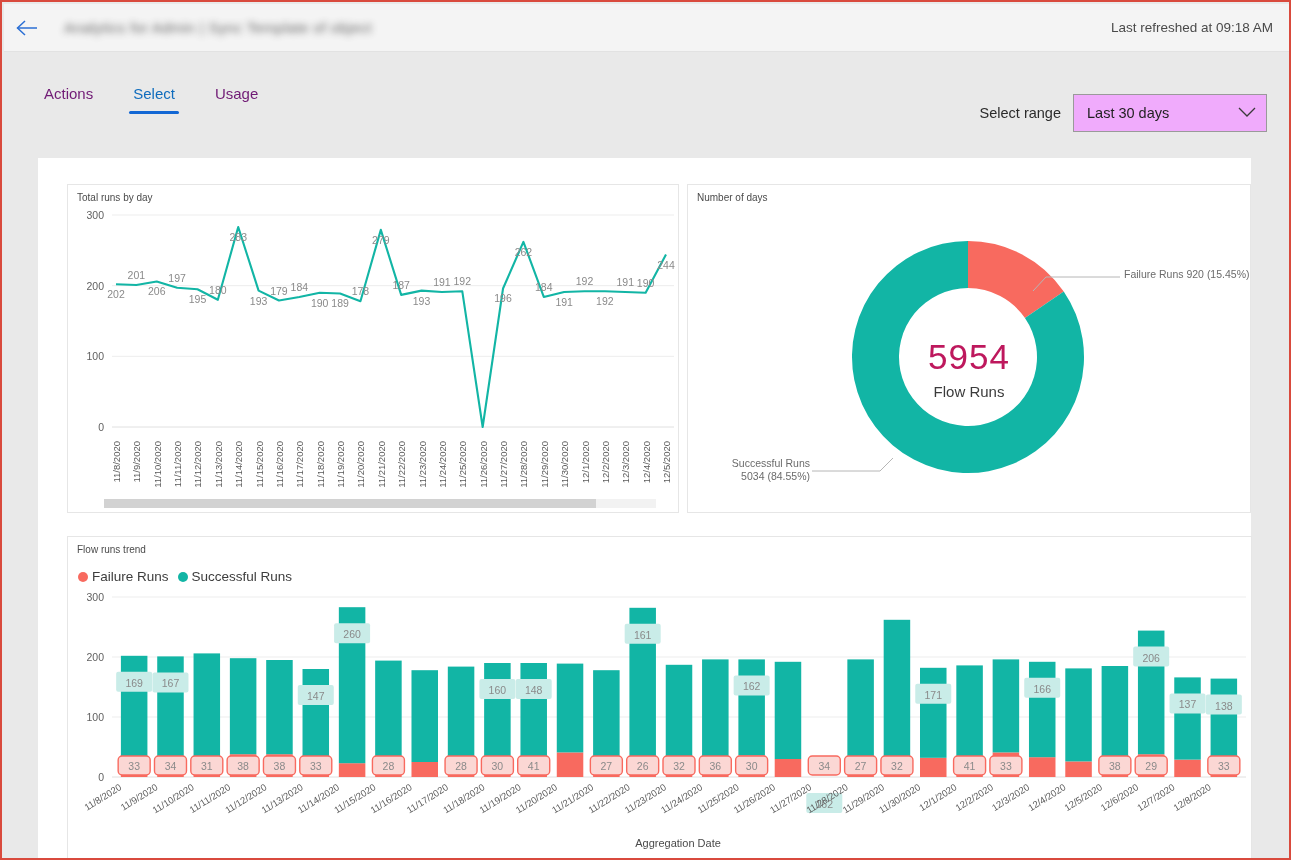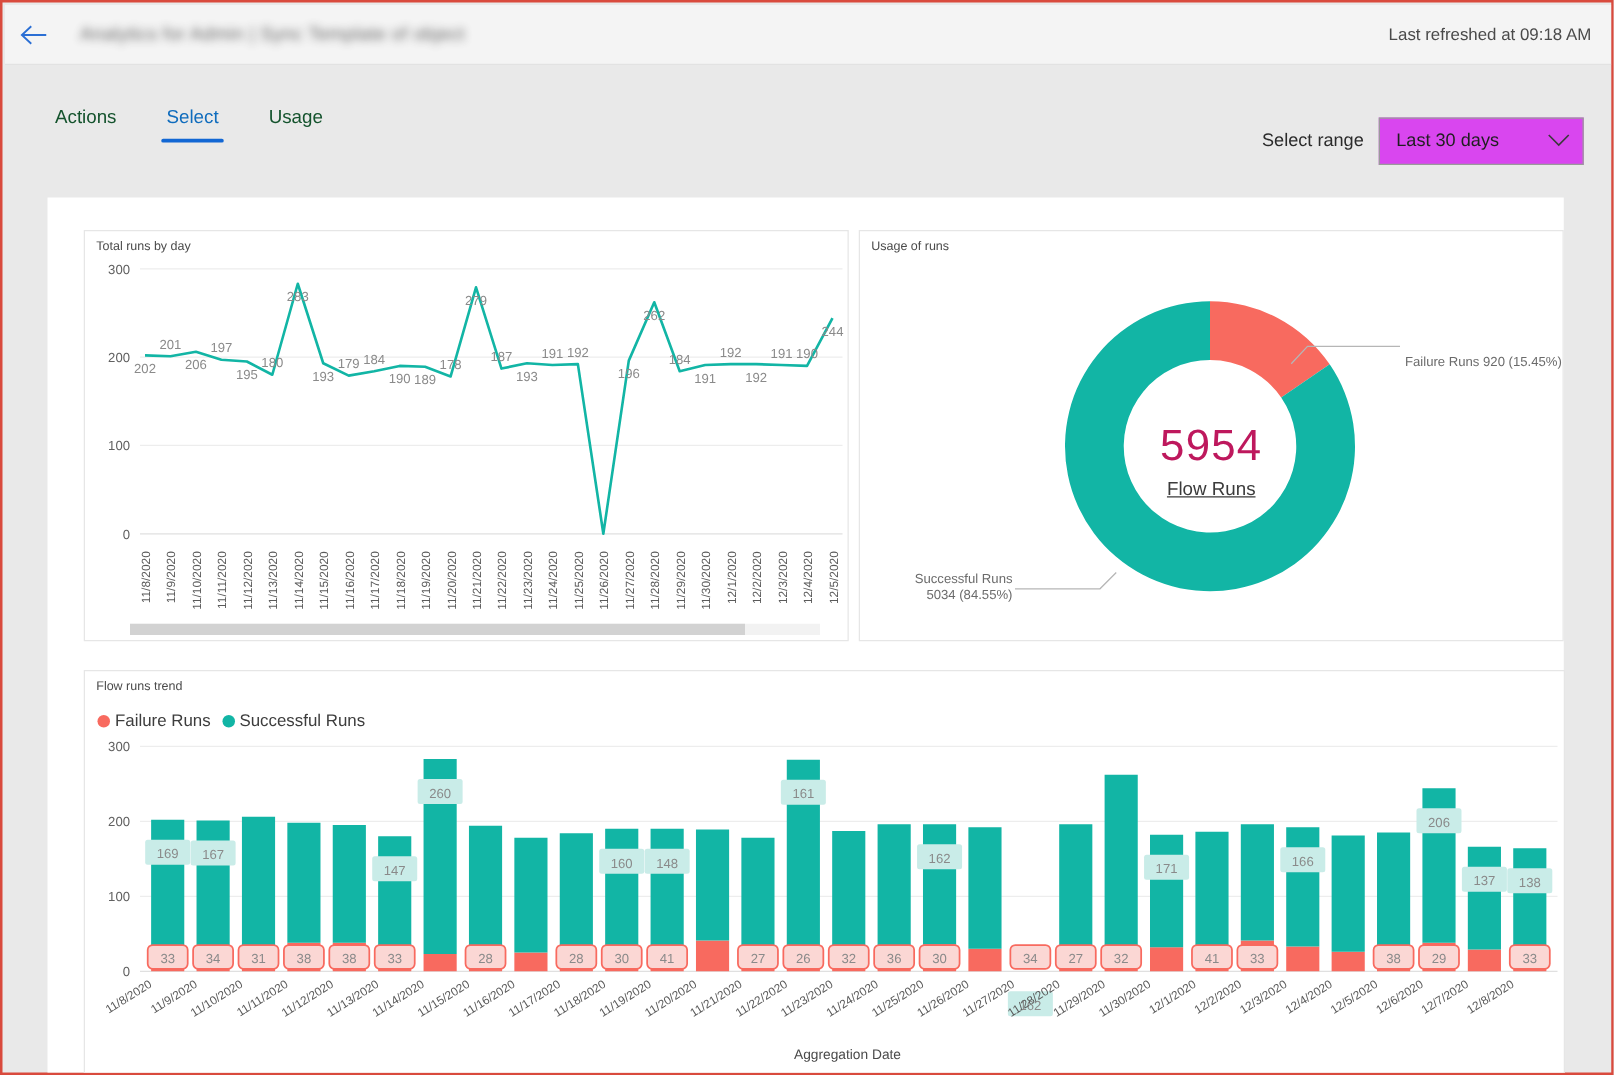--- a/index.html
+++ b/index.html
@@ -48,40 +48,40 @@
 
   
   .tabrow {
     position: absolute; left: 2px; top: 50px;
     width: 1285px; height: 76px;
     background: #e9e9e9;
     display: flex; align-items: center;
   }
   .tabs { display: flex; align-items: flex-end; height: 48px; margin-left: 36px; }
   .tab {
-    font-size: 15px; color: #14532d;
+    font-size: 15px; color: #701a75;
     padding: 0 4px 12px 4px;
     margin-right: 32px;
     position: relative; cursor: pointer;
     white-space: nowrap;
   }
   .tab.active { color: #0f6cbd; }
   .tab.active::after {
     content: ""; position: absolute;
     left: 0; right: 0; bottom: 0; height: 3px;
     background: #1267d4; border-radius: 2px;
   }
   .range-wrap {
     margin-left: auto; margin-right: 22px;
     display: flex; align-items: center; gap: 12px; margin-top: 45px;
   }
   .range-label { font-size: 14.5px; color: #2b2b2b; white-space: nowrap; }
   .range-select {
-    width: 164px; height: 38px;
-    background: #d946ef; border: 1px solid #9a9a9a;
+    width: 194px; height: 38px;
+    background: #f0abfc; border: 1px solid #9a9a9a;
     display: flex; align-items: center;
     padding: 0 10px 0 13px;
     font-size: 14.5px; color: #1f1f1f;
     cursor: pointer;
   }
   .range-select .chev { margin-left: auto; }
 
   
   .card {
     position: absolute; left: 36px; top: 156px;
@@ -239,30 +239,30 @@
           <text x="561.2592592592592" y="236" class="tick-label" text-anchor="end" transform="rotate(-90 561.2592592592592 236)">12/3/2020</text>
           <text x="581.6296296296297" y="236" class="tick-label" text-anchor="end" transform="rotate(-90 581.6296296296297 236)">12/4/2020</text>
           <text x="602" y="236" class="tick-label" text-anchor="end" transform="rotate(-90 602 236)">12/5/2020</text>
         </svg>
       <div class="hscroll">
         <div class="thumb"></div>
       </div>
     </div>
 
     <div class="panel" id="panel-donut">
-      <div class="panel-title">Usage of runs</div>
+      <div class="panel-title">Number of days</div>
       <svg id="svg-donut" width="562" height="300" style="position:absolute;left:0;top:26px;">
           <path d="M 280 30 A 116 116 0 0 1 375.7360364083879 80.49724179233505 L 336.946435449817 107.03715244544068 A 69 69 0 0 0 280 77 Z" fill="#f86a5f"></path>
           <path d="M 375.7360364083879 80.49724179233505 A 116 116 0 1 1 280 30 L 280 77 A 69 69 0 1 0 336.946435449817 107.03715244544068 Z" fill="#12b5a5"></path>
           <path d="M 345 80 L 358 66 L 432 66" fill="none" stroke="#b6b6b6" stroke-width="1"></path>
           <path d="M 205 247 L 192 260 L 124 260" fill="none" stroke="#b6b6b6" stroke-width="1"></path>
         </svg>
       <div class="donut-big" style="position: absolute; left: 0px; top: 152px; width: 562px; text-align: center; font-size: 35px; color: #be185d; letter-spacing: 1px;">5954</div>
-      <div class="donut-sub" style="position: absolute; left: 0px; top: 198px; width: 562px; text-align: center; font-size: 15px; color: rgb(59, 59, 59); text-decoration: underline;">Flow Runs</div>
-      <div class="callout" id="callout-failure" style="top: 99px; left: 436px;">Failure Runs 920 (15.45%)</div>
+      <div class="donut-sub" style="position: absolute; left: 0px; top: 198px; width: 562px; text-align: center; font-size: 15px; color: rgb(59, 59, 59);">Flow Runs</div>
+      <div class="callout" id="callout-failure" style="top: 83px; left: 436px;">Failure Runs 920 (15.45%)</div>
       <div class="callout" id="callout-success" style="text-align: right; left: 0px; top: 272px; width: 122px;">Successful Runs
 5034 (84.55%)</div>
     </div>
 
     <div class="panel" id="panel-bar">
       <div class="panel-title">Flow runs trend</div>
       <div class="legend">
         <span class="item">
           <span class="dot" style="background:#f86a5f"></span>
           <span>Failure Runs</span>

